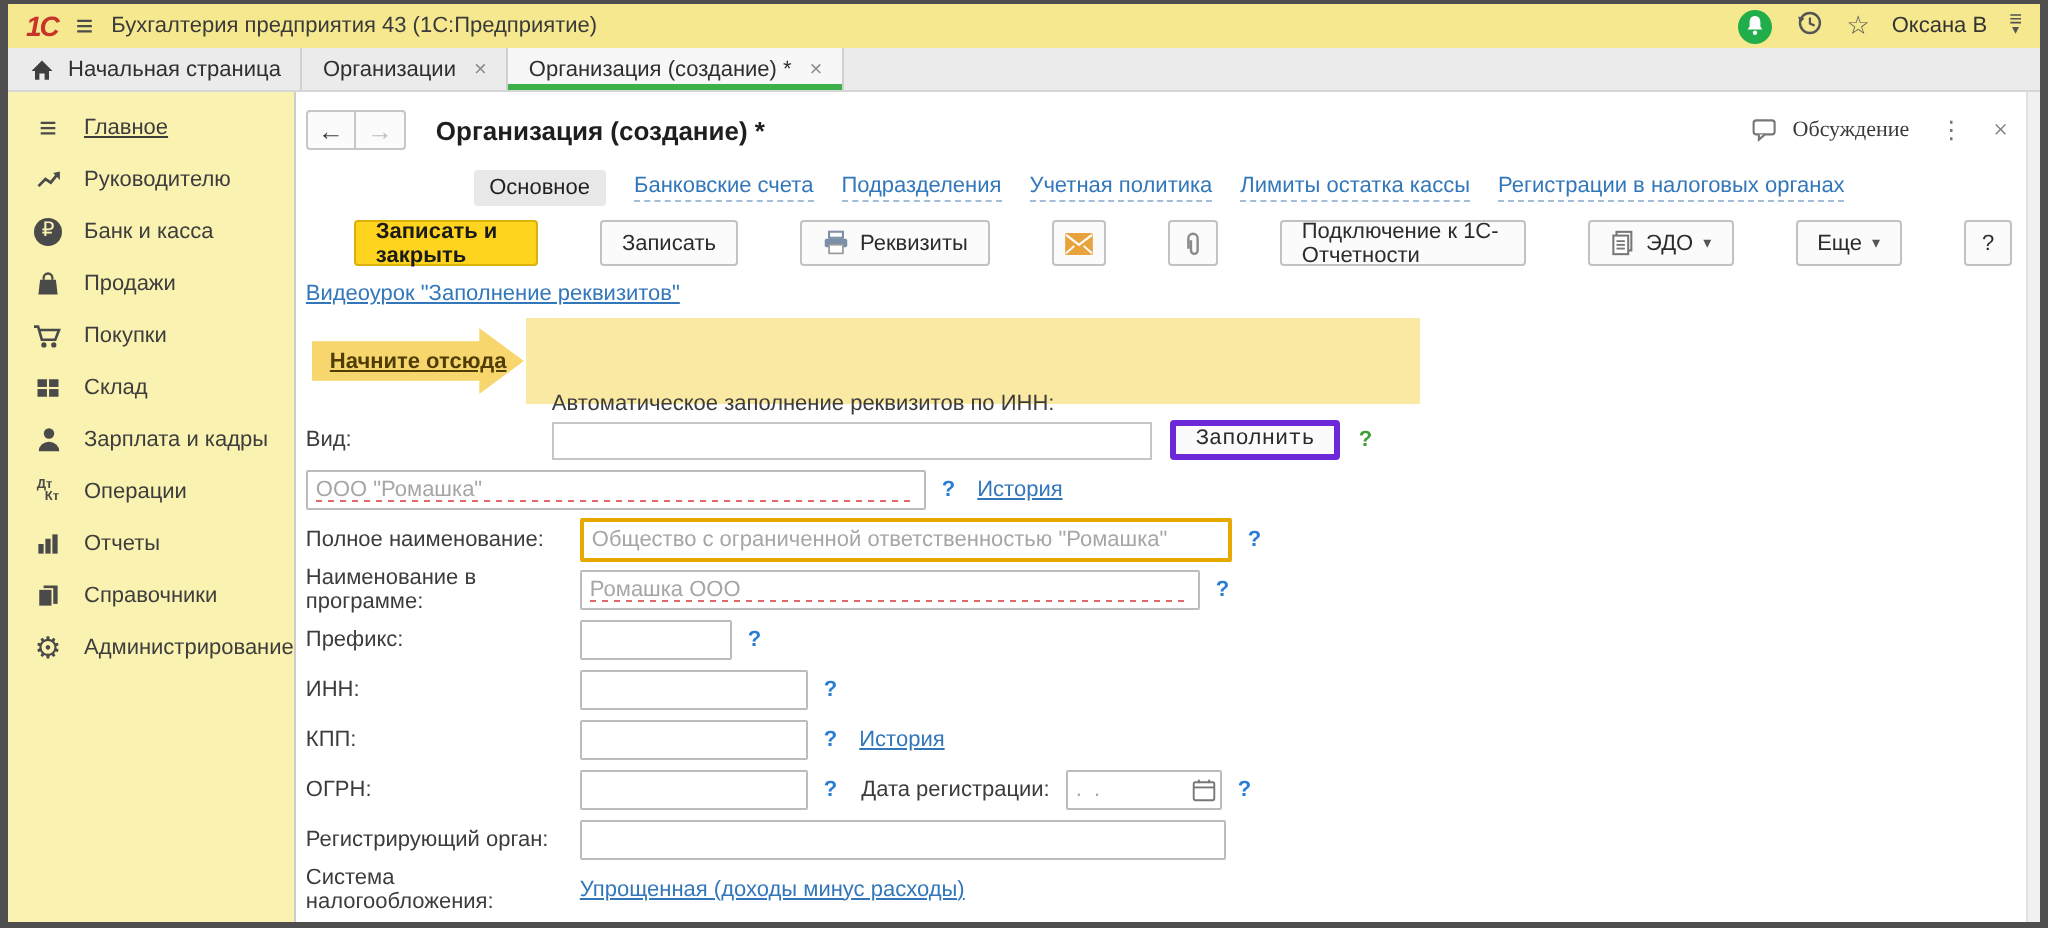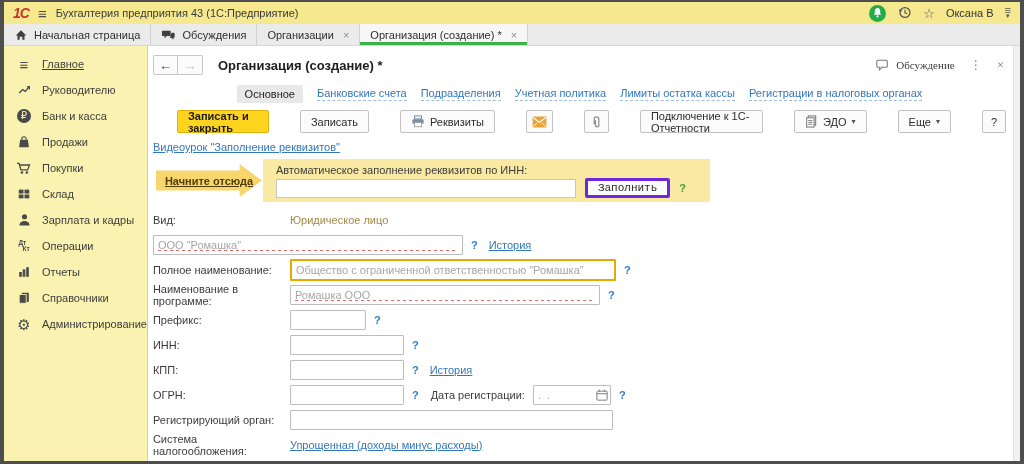--- a/index.html
+++ b/index.html
@@ -66,21 +66,21 @@
   
   .video { margin-top:8px; height:13px; }
   .alink { color:#3377bb; text-decoration:underline; }
 
   
   .hintrow { position:relative; margin-top:5px; height:43px; }
   .hint-arrow { position:absolute; left:3px; top:5px; width:106px; height:33px; background:#f8d66e;
     clip-path:polygon(0 20%, 79% 20%, 79% 0, 100% 50%, 79% 100%, 79% 80%, 0 80%);
     display:flex; align-items:center; padding-left:9px; font-weight:bold; color:#4f3d04;text-decoration:underline; }
   .hint-box { margin-left:110px; width:447px; height:43px; background:#fae9a2; padding:5px 0 0 13px; }
-  .hint-label { color:#3c3c3c; }
+  .hint-label { color:#3c3c3c;margin-top:32px; }
   .hint-inputrow { display:flex; align-items:center; gap:9px; margin-top:2px; }
   .hint-input { width:300px; height:19px; border:1px solid #c6c6c6; background:#fff; padding:0 4px; font-size:11px; }
   .fill-btn { height:20px; border:3px solid #6d28d9; border-radius:2px; background:#fbfbfb; padding:0 10px; color:#2b2b2b; display:inline-flex; align-items:center;font-family:Liberation Mono, monospace; }
   .q { font-weight:bold; }
   .q-blue { color:#2b7cd3; margin-left:8px; }
   .q-green { color:#3f9e3c; }
 
   
   .formgrid { margin-top:5px; }
   .frow { display:flex; align-items:center; height:25px; }
@@ -135,27 +135,20 @@
   </div>
 
   <div class="tabsbar">
     <div class="tab">
       <svg width="14" height="14" viewBox="0 0 16 16">
             <polygon points="8,2.5 14,8.5 12,8.5 12,13.5 9.5,13.5 9.5,10 6.5,10 6.5,13.5 4,13.5 4,8.5 2,8.5" fill="#3f3f3f"></polygon>
           </svg>
       <span>Начальная страница</span>
     </div>
     <div class="tab">
-      <svg width="15" height="14" viewBox="0 0 16 16">
-            <path d="M1.5 3 h8 a1 1 0 0 1 1 1 v4 a1 1 0 0 1 -1 1 H6 L3.5 12 V9 H1.5 a1 1 0 0 1 -1 -1 V4 a1 1 0 0 1 1 -1 z" fill="#3f3f3f"></path>
-            <path d="M11.5 5.5 h2.5 a1 1 0 0 1 1 1 v3.5 a1 1 0 0 1 -1 1 h-0.5 v2 l-2.5 -2 h-1.5" fill="#3f3f3f"></path>
-          </svg>
-      <span>Обсуждения</span>
-    </div>
-    <div class="tab">
       <span>Организации</span>
       <span class="close">×</span>
     </div>
     <div class="tab active">
       <span>Организация (создание) *</span>
       <span class="close">×</span>
     </div>
   </div>
 
   <div class="bodyrow">

